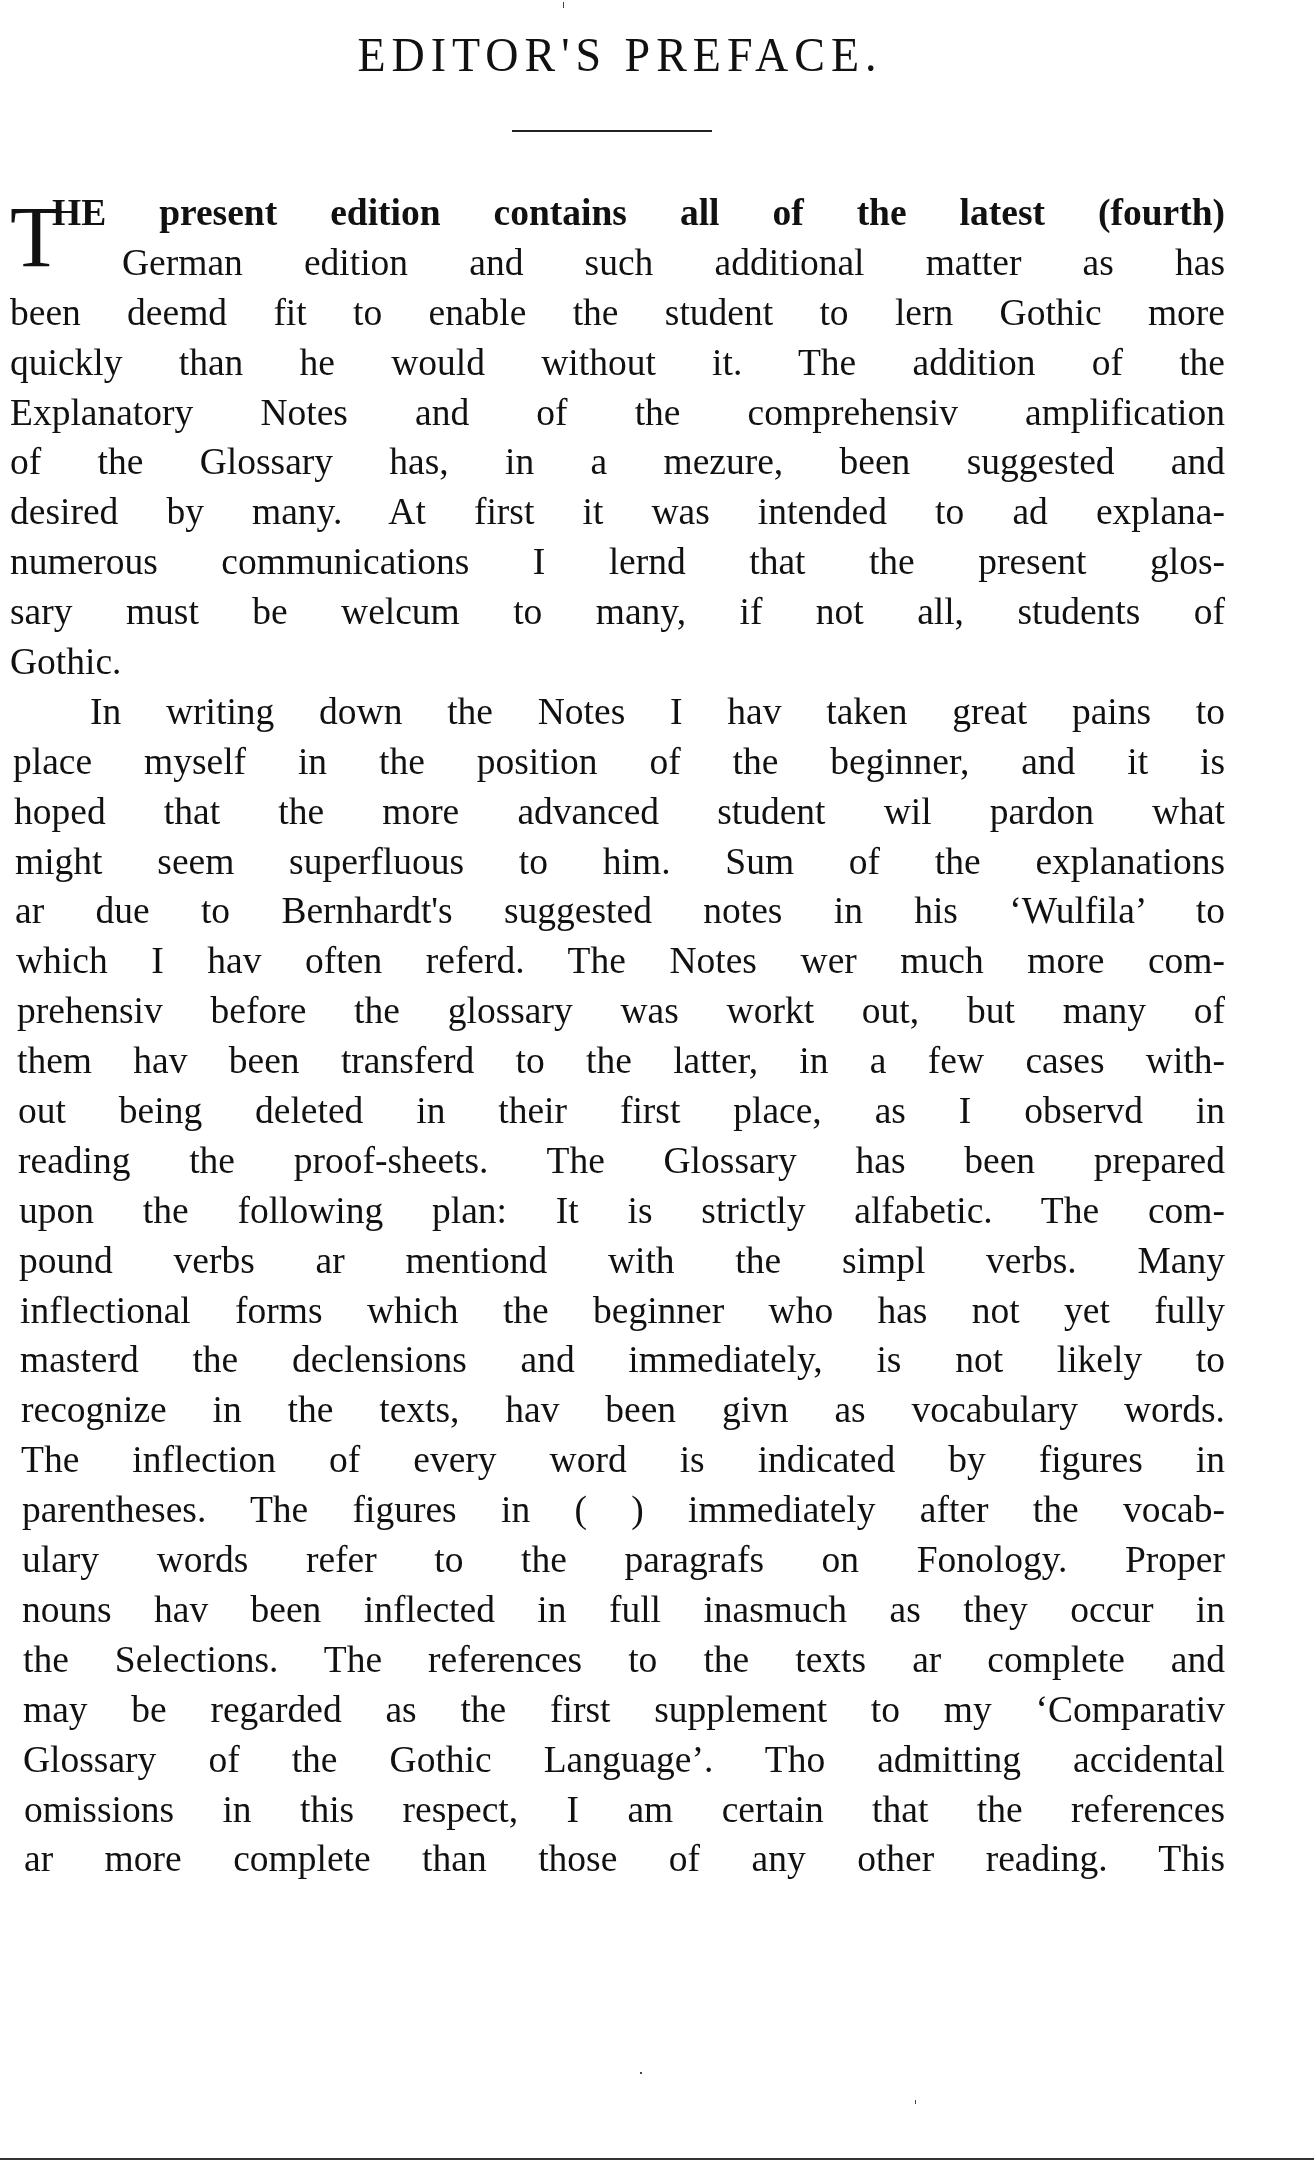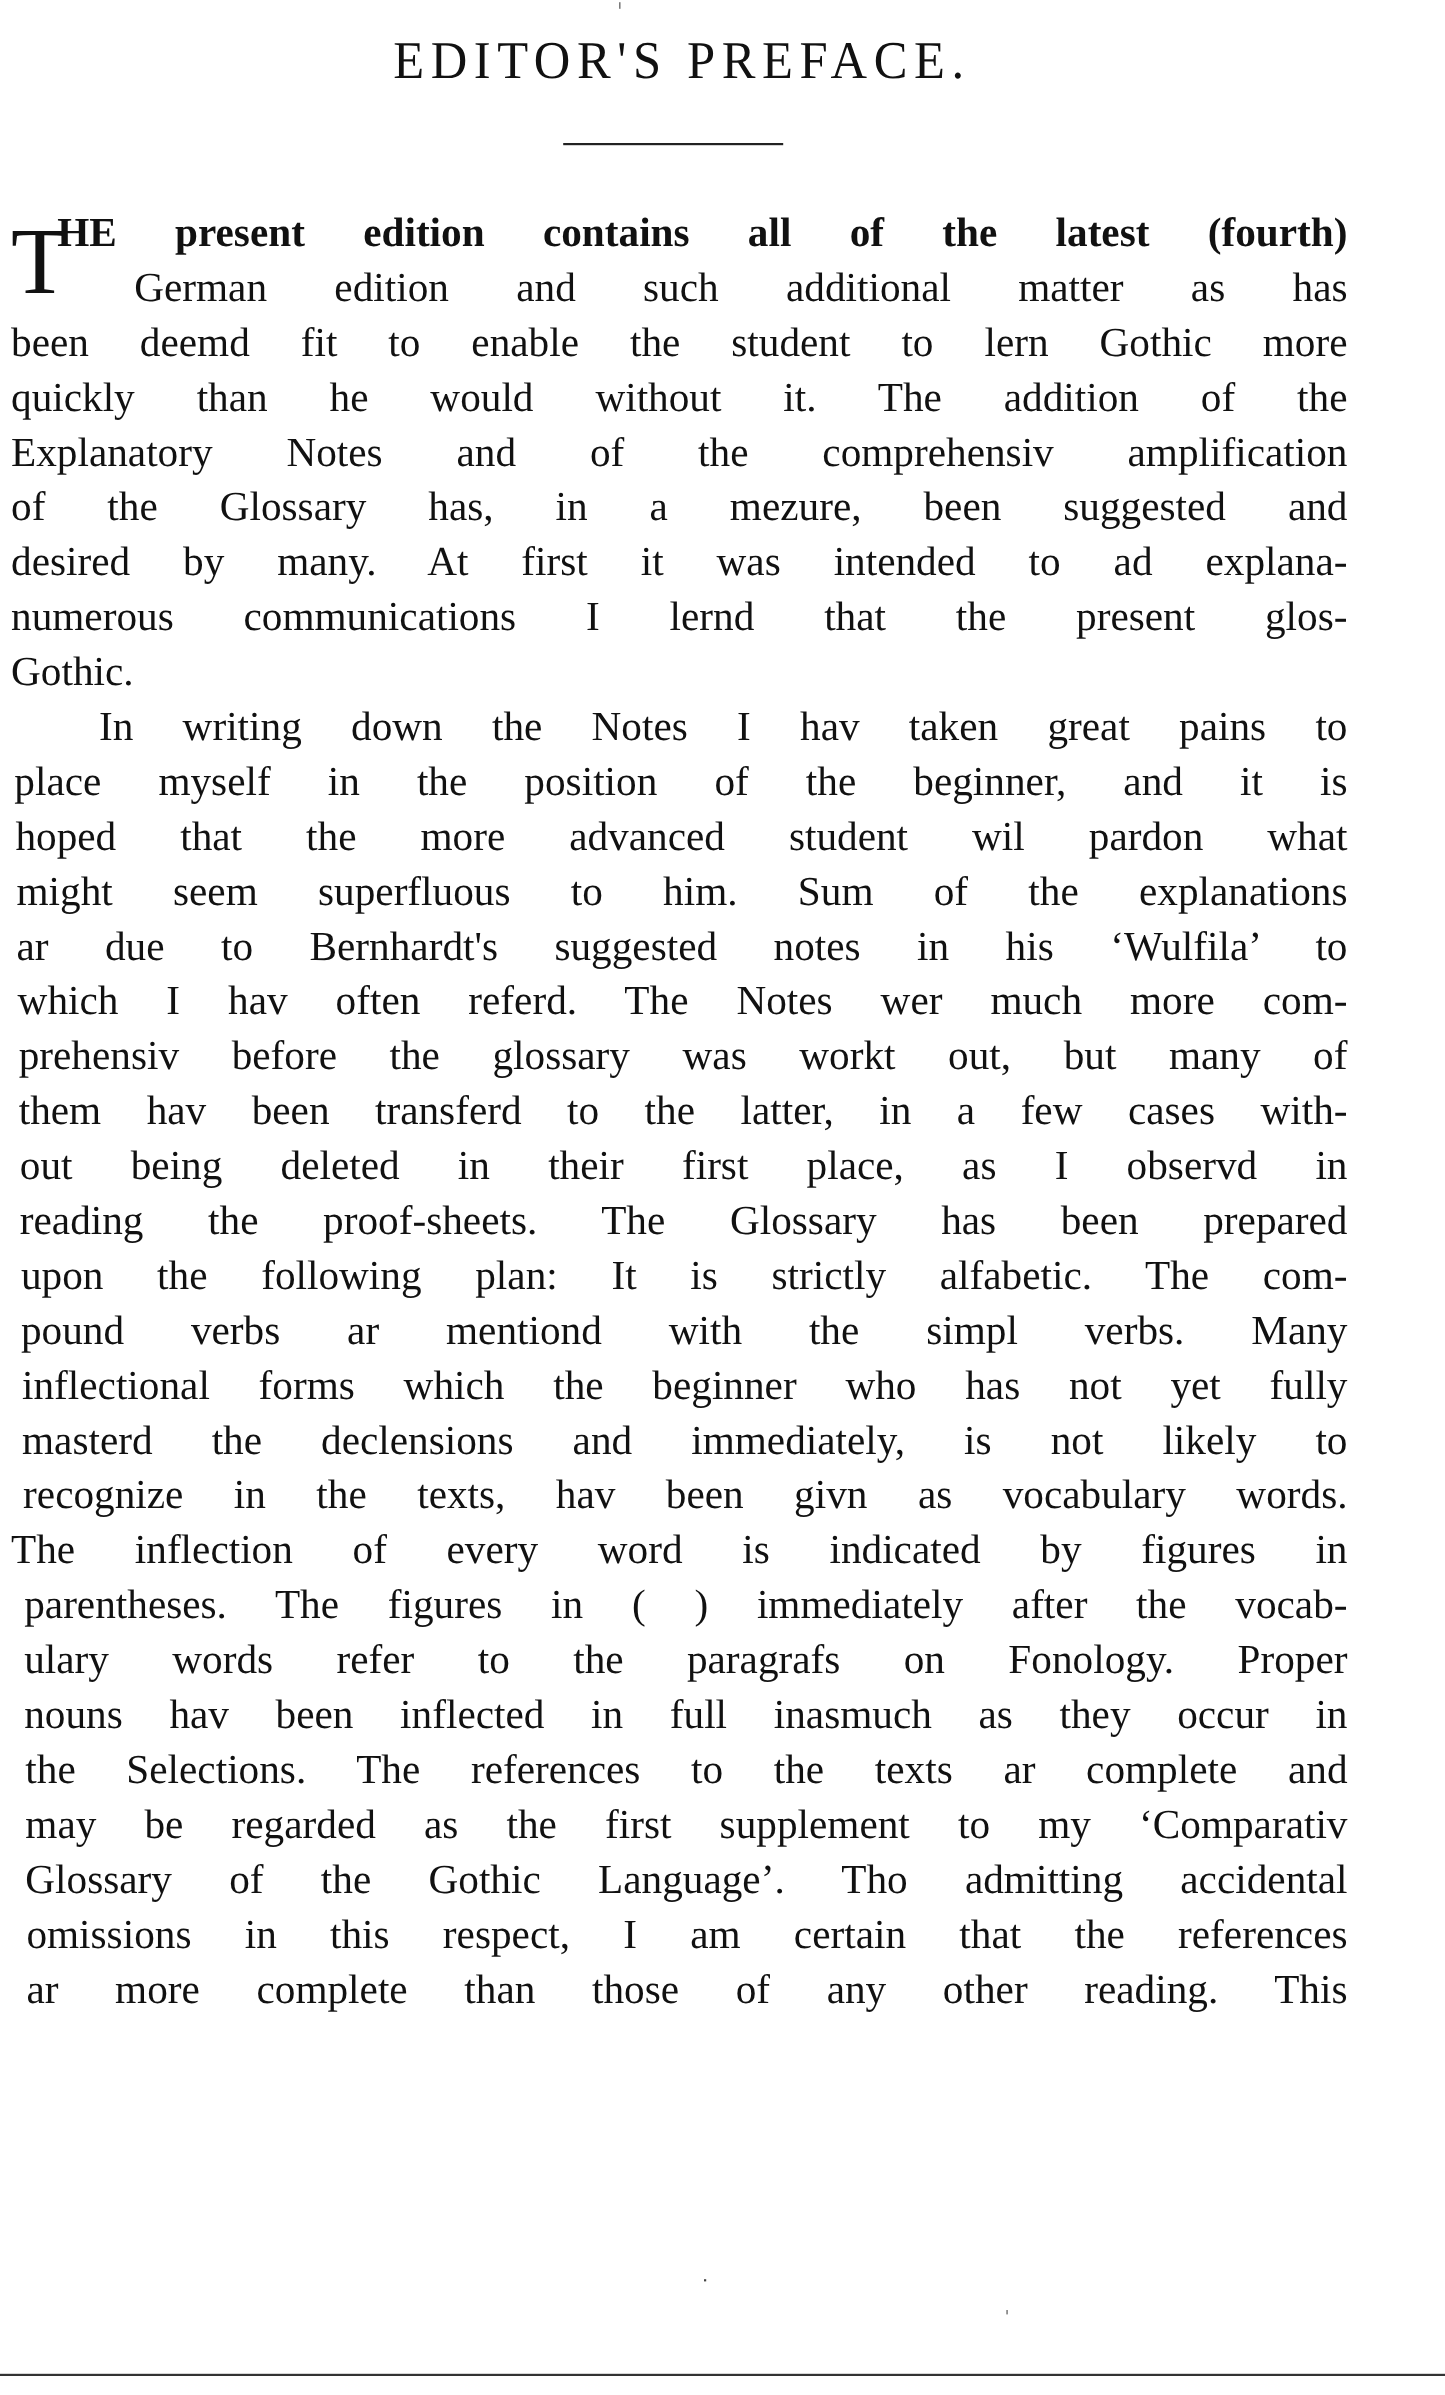--- a/index.html
+++ b/index.html
@@ -33,39 +33,40 @@
       <span class="dropcap">T</span>
       <span class="dropcap-rest">HE present edition contains all of the latest (fourth)</span>
     </div>
     <div class="line" style="padding-left:112px">German edition and such additional matter as has</div>
     <div class="line">been deemd fit to enable the student to lern Gothic more</div>
     <div class="line">quickly than he would without it. The addition of the</div>
     <div class="line">Explanatory Notes and of the comprehensiv amplification</div>
     <div class="line">of the Glossary has, in a mezure, been suggested and</div>
     <div class="line">desired by many. At first it was intended to ad explana-</div>
     <div class="line">numerous communications I lernd that the present glos-</div>
+    <div class="line">sary must be welcum to many, if not all, students of</div>
     <div class="line last">Gothic.</div>
   </div>
   <div>
     <div class="line indent" style="margin-left:2px">In writing down the Notes I hav taken great pains to</div>
     <div class="line" style="margin-left:3px">place myself in the position of the beginner, and it is</div>
     <div class="line" style="margin-left:4px">hoped that the more advanced student wil pardon what</div>
     <div class="line" style="margin-left:5px">might seem superfluous to him. Sum of the explanations</div>
     <div class="line" style="margin-left:5px">ar due to Bernhardt's suggested notes in his ‘Wulfila’ to</div>
     <div class="line" style="margin-left:6px">which I hav often referd. The Notes wer much more com-</div>
     <div class="line" style="margin-left:7px">prehensiv before the glossary was workt out, but many of</div>
     <div class="line" style="margin-left:7px">them hav been transferd to the latter, in a few cases with-</div>
     <div class="line" style="margin-left:8px">out being deleted in their first place, as I observd in</div>
     <div class="line" style="margin-left:8px">reading the proof-sheets. The Glossary has been prepared</div>
     <div class="line" style="margin-left:9px">upon the following plan: It is strictly alfabetic. The com-</div>
     <div class="line" style="margin-left:9px">pound verbs ar mentiond with the simpl verbs. Many</div>
     <div class="line" style="margin-left:10px">inflectional forms which the beginner who has not yet fully</div>
     <div class="line" style="margin-left:10px">masterd the declensions and immediately, is not likely to</div>
     <div class="line" style="margin-left:11px">recognize in the texts, hav been givn as vocabulary words.</div>
-    <div class="line" style="">The inflection of every word is indicated by figures in</div>
+    <div class="line" style="margin-left:11px">The inflection of every word is indicated by figures in</div>
     <div class="line" style="margin-left:12px">parentheses. The figures in ( ) immediately after the vocab-</div>
     <div class="line" style="margin-left:12px">ulary words refer to the paragrafs on Fonology. Proper</div>
     <div class="line" style="margin-left:12px">nouns hav been inflected in full inasmuch as they occur in</div>
     <div class="line" style="margin-left:13px">the Selections. The references to the texts ar complete and</div>
     <div class="line" style="margin-left:13px">may be regarded as the first supplement to my ‘Comparativ</div>
     <div class="line" style="margin-left:13px">Glossary of the Gothic Language’. Tho admitting accidental</div>
     <div class="line" style="margin-left:14px">omissions in this respect, I am certain that the references</div>
     <div class="line" style="margin-left:14px">ar more complete than those of any other reading. This</div>
   </div>
 </div>

